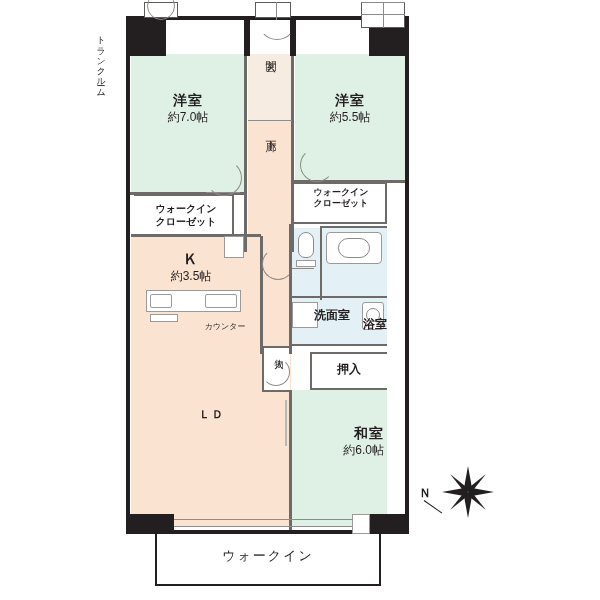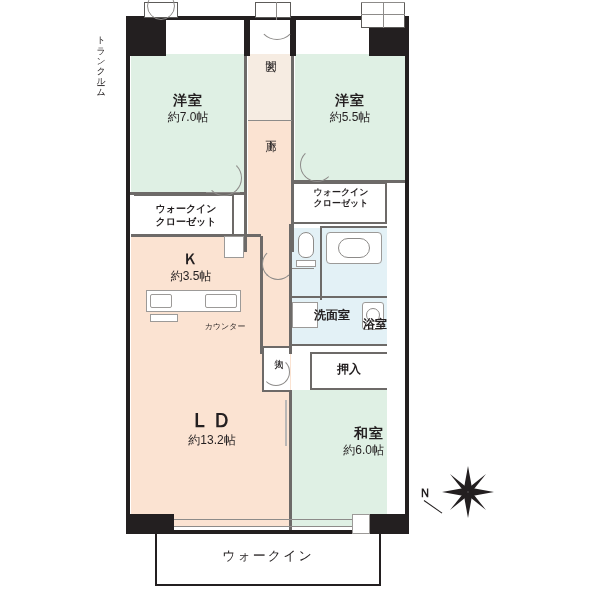--- a/index.html
+++ b/index.html
@@ -201,22 +201,21 @@
   </div>
 
   <div class="label t8" style="left:200px;top:322px;width:50px;">カウンター</div>
 
   <div class="label t12" style="left:348px;top:270px;width:54px;font-weight:bold;margin-top:47px;">浴室</div>
   <div class="label t12" style="left:300px;top:308px;width:64px;font-weight:bold;">洗面室</div>
   <div class="label t12" style="left:318px;top:362px;width:62px;font-weight:bold;">押入</div>
   <div class="label vert t9" style="left:270px;top:352px;width:14px;">物入</div>
 
   <div class="label" style="left:160px;top:408px;width:104px;">
-    <span class="nm" style="font-size:20px;letter-spacing:2px;">ＬＤ</span>
-    <span class="sz t12">約13.2帖</span>
+    <span class="nm" style="font-size:11px;letter-spacing:2px;">ＬＤ</span>
   </div>
 
   <div class="label" style="left:292px;top:425px;width:92px;text-align:right;">
     <span class="nm t14">和室</span>
     <span class="sz t12">約6.0帖</span>
   </div>
 
   <div class="label t13" style="left:198px;top:548px;width:140px;letter-spacing:2px;">ウォークイン</div>
 
   <svg id="compass" style="left:430px;top:458px;" width="70" height="70" viewBox="0 0 70 70">

